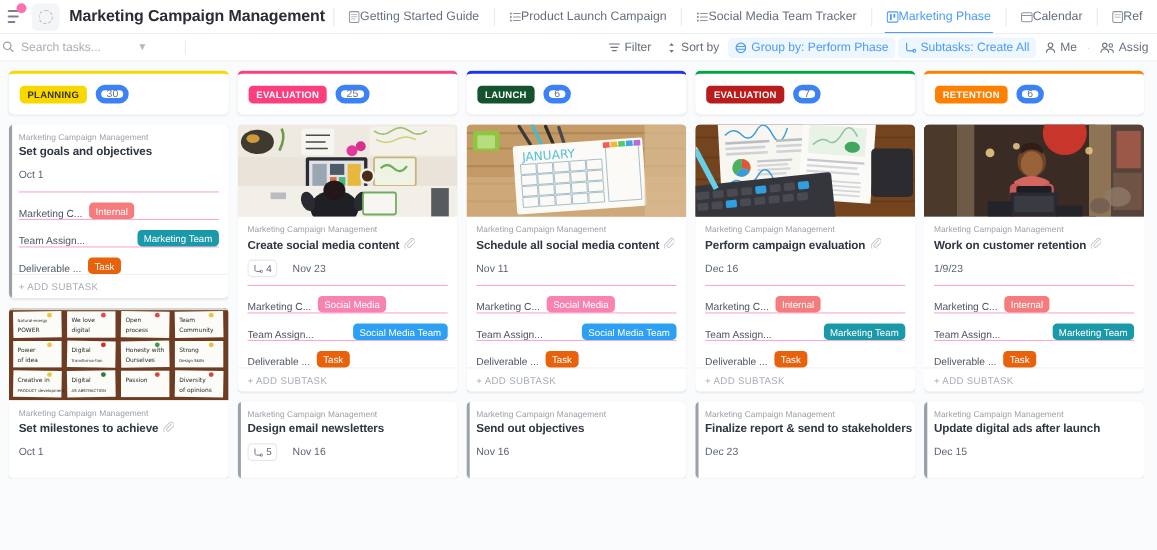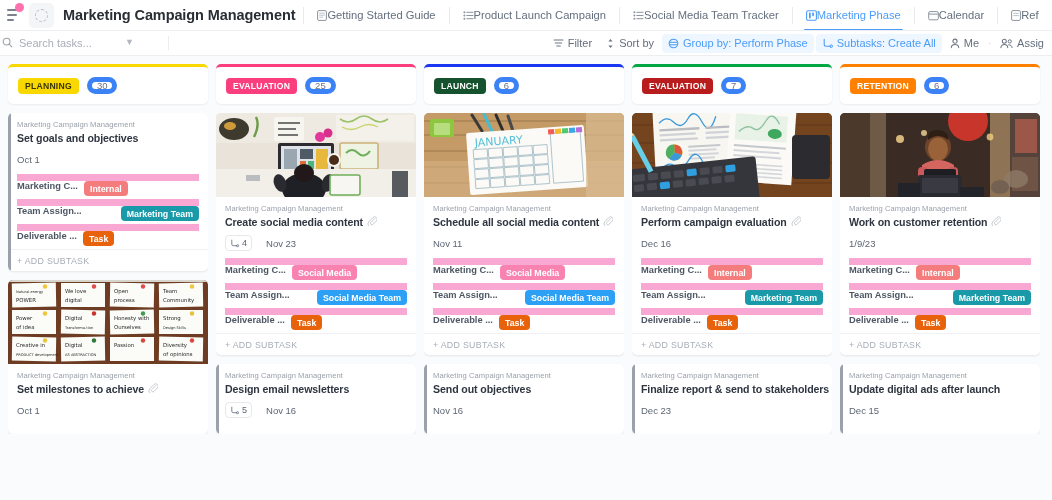--- a/index.html
+++ b/index.html
@@ -214,25 +214,24 @@
   .sub-chip {
     display: inline-flex; align-items: center; gap: 3px;
     border: 1px solid #e6e8ec;
     border-radius: 4px;
     height: 16px; padding: 0 4px;
     font-size: 9px; color: #5c6574;
   }
   .date { font-size: 9.5px; color: #5c6574; }
 
   .field-row {
-    display: flex; align-items: flex-start;
+    display: flex; align-items: flex-end;
     height: 25px;
-    border-top: 7px solid #f9a8d4;
+    border-top: 1px solid #f9a8d4;
     gap: 6px;
-    font-weight: bold;
   }
   .field-row:first-of-type { border-top: none; }
   .fl {
     font-size: 9.3px; color: #4f5765;
     white-space: nowrap; overflow: hidden; text-overflow: ellipsis;
     flex: 0 0 auto;
   }
   .tagpill {
     font-size: 8.8px; color: #fff;
     border-radius: 4px;

